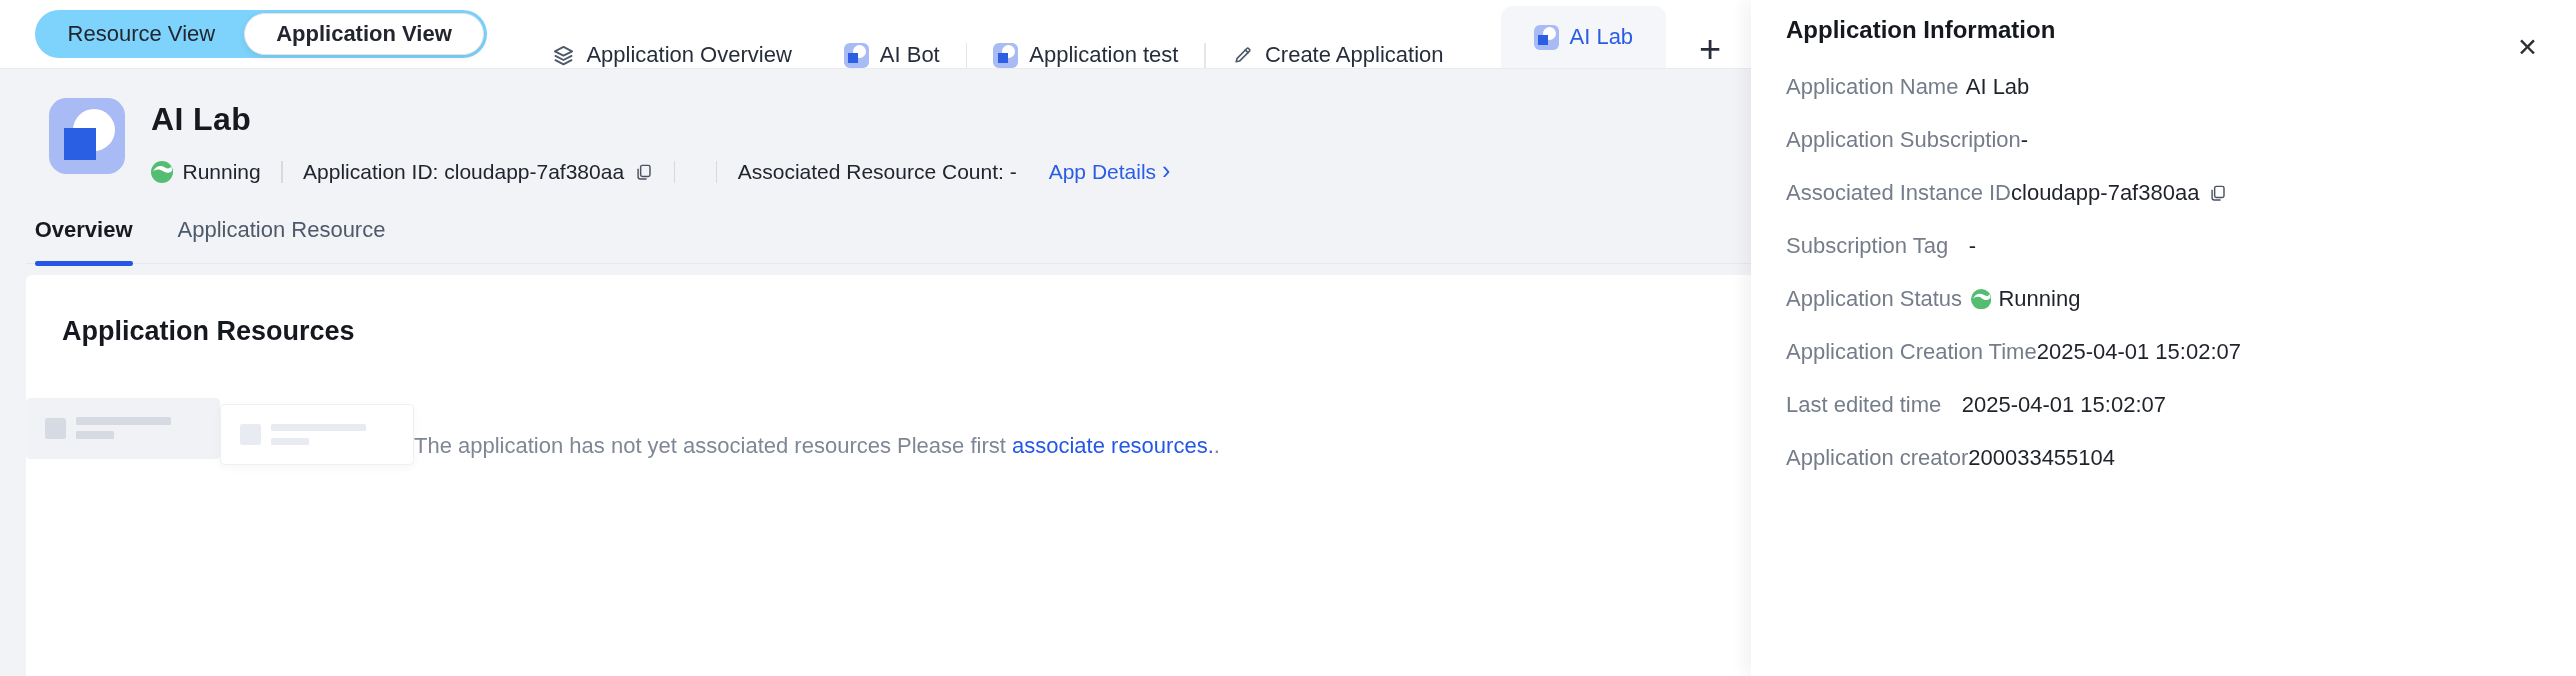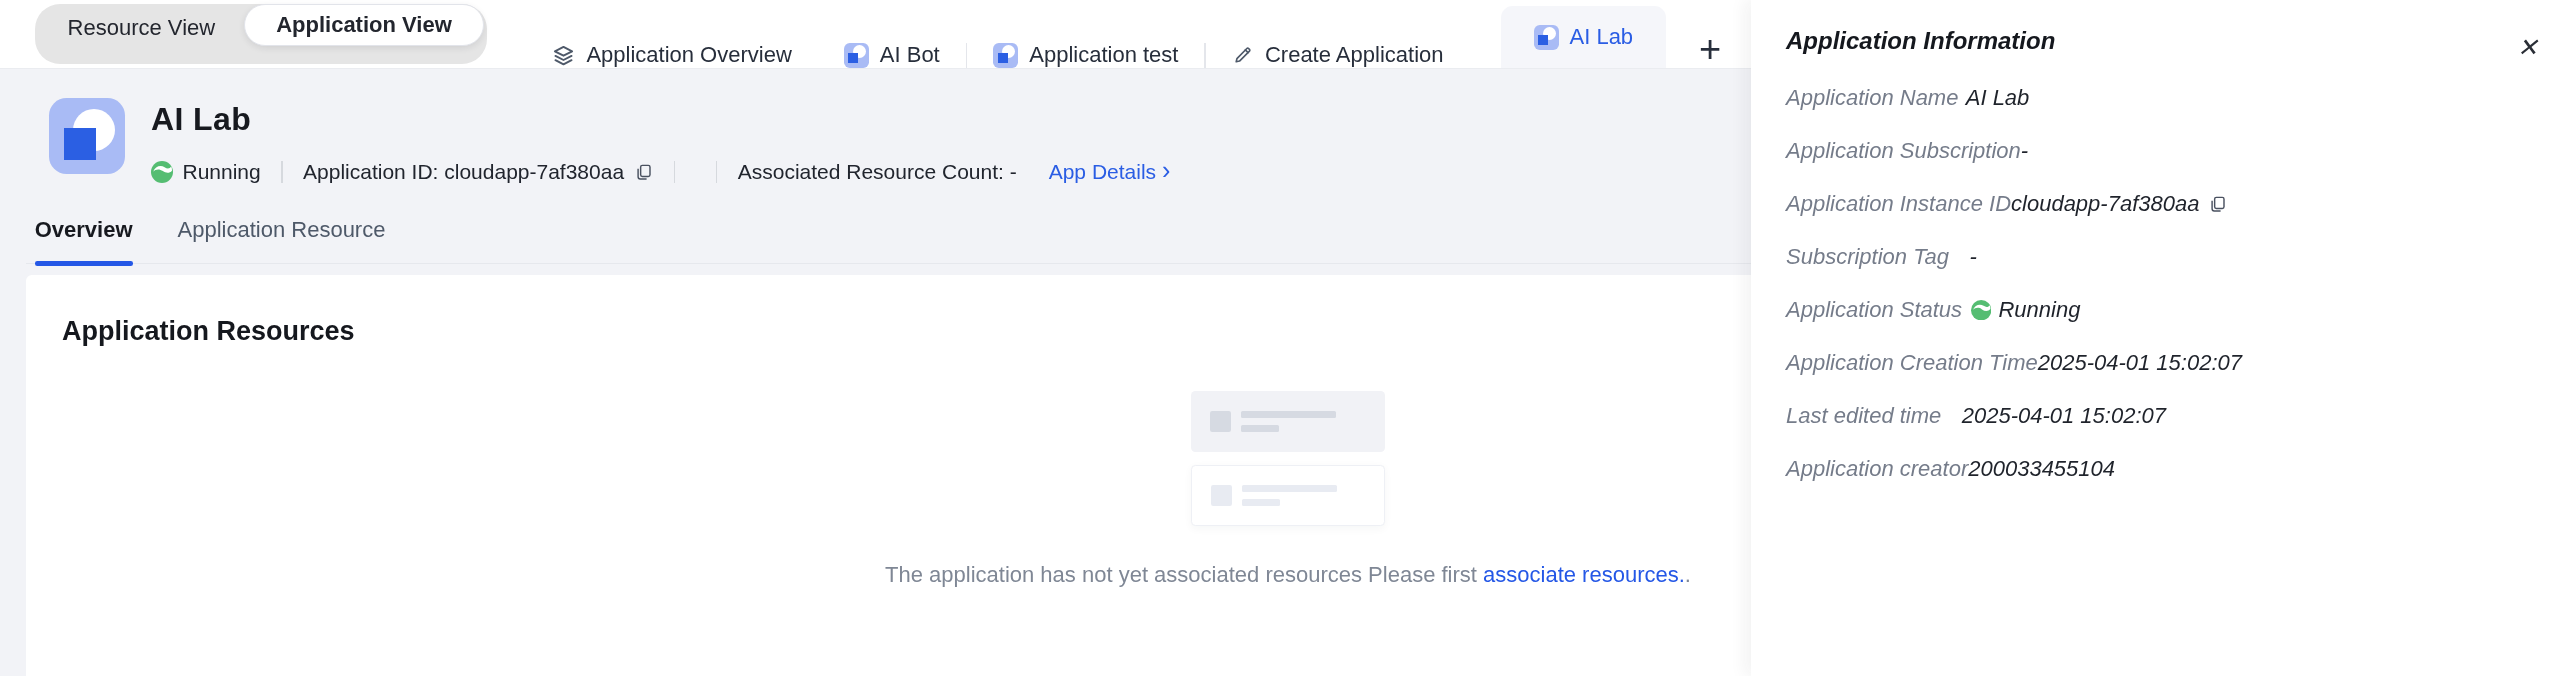--- a/index.html
+++ b/index.html
@@ -9,22 +9,22 @@
     background:#ffffff; position:relative; color:#1d2129;
   }
 
   
   .topbar {
     position:absolute; top:0; left:0; right:0; height:69px;
     background:#fff; border-bottom:1.5px solid #eaecf0;
     display:flex; align-items:center; padding-left:35px; z-index:1;
   }
   .seg {
-    background:#e5e5e5; border-radius:25px; height:60px;
-    display:flex; padding:0 3.6px; flex:none;
+    background:#7dd3fc; border-radius:25px; height:48px;
+    display:flex; align-items:center; padding:0 3.6px; flex:none;
   }
   .seg-btn { font-size:22px; color:#23262e; padding:0 29px; height:48px;
     display:flex; align-items:center; cursor:pointer; }
   .seg-btn.active {
     background:#fff; border:1.5px solid #e2e4ea; border-radius:21px;
     height:42px; padding:0 31px; font-weight:700;
     box-shadow:0 2.2px 6.5px rgba(35,40,50,.10);
   }
   .tb-tabs { display:flex; align-items:flex-end; margin-left:65px; height:100%; }
   .tb-tab { display:flex; align-items:center; gap:11px; font-size:22px;
@@ -72,39 +72,39 @@
   .ct-tab { position:relative; font-size:22px; color:#4e5969; padding-bottom:20.4px; cursor:pointer; }
   .ct-tab.active { color:#17191f; font-weight:700; }
   .ct-tab.active::after { content:""; position:absolute; left:0; right:0; bottom:-2.2px;
     height:4.4px; background:#2457e6; border-radius:2.2px; }
 
   
   .content-card { position:absolute; top:206px; left:26px; right:26px; bottom:0;
     background:#fff; border-radius:5.8px 5.8px 0 0; }
   .card-heading { margin:41px 0 0 36px; font-size:27px; font-weight:700; color:#15181e; }
   .empty-wrap { position:absolute; top:116px; left:0; right:0;
-    display:flex; flex-direction:column; align-items:center; }
+    display:flex; flex-direction:row; align-items:center; }
   .ph-card { width:194px; height:61px; border-radius:4.4px; display:flex;
     align-items:center; padding:0 19px; gap:10.2px; }
   .ph-card.gray { background:#f1f2f6; }
   .ph-card.white { background:#fff; border:1.5px solid #eef0f5; margin-top:13px;
     box-shadow:0 2.9px 8.7px rgba(30,40,60,.04); }
   .ph-sq { width:21px; height:21px; border-radius:2.2px; flex:none; }
   .ph-lines { display:flex; flex-direction:column; gap:6.5px; }
   .ph-bar { height:7.3px; border-radius:1.5px; }
   .ph-bar.long { width:95px; } .ph-bar.short { width:38px; }
   .gray .ph-sq, .gray .ph-bar { background:#d6dae2; }
   .white .ph-sq, .white .ph-bar { background:#e8ebf2; }
   .empty-text { margin-top:36px; font-size:22px; color:#7f8795; }
   .empty-text a { color:#2457e6; text-decoration:none; cursor:pointer; }
 
   
   .panel { position:absolute; top:0; left:1751px; right:0; bottom:0;
     background:#fff; z-index:5; box-shadow:-5.8px 0 16px rgba(29,33,41,.06);
-    padding:27px 35px;font-style:italic; }
+    padding:16px 35px; }
   .panel-title { font-size:24px; font-weight:700; color:#15181e; }
   .panel-close { position:absolute; top:35px; right:38px; font-size:25px;
     color:#2a2e36; cursor:pointer; line-height:1; }
   .panel-rows { margin-top:32px; }
   .info-row { display:flex; align-items:center; font-size:22px; height:22px; margin-bottom:31px; }
   .info-label { color:#757c8a; }
   .info-value { color:#1f232b; }
   .gap-none { margin-left:0; } .gap-sm { margin-left:7.3px; } .gap-md { margin-left:20.4px; }
   .row-status-dot { margin-left:8.7px; display:flex; }
   .row-copy { margin-left:7.3px; display:flex; cursor:pointer; }
@@ -249,21 +249,21 @@
     <span class="info-value gap-sm">AI Lab</span>
 
   </div>
       <div class="info-row">
     <span class="info-label">Application Subscription</span>
 
     <span class="info-value gap-none">-</span>
 
   </div>
       <div class="info-row">
-    <span class="info-label">Application Instance ID</span>
+    <span class="info-label">Associated Instance ID</span>
 
     <span class="info-value gap-none">cloudapp-7af380aa</span>
     <span class="row-copy">
       <svg width="20.4" height="20.4" viewBox="0 0 24 24" fill="none" stroke="#4a5160" stroke-width="1.7" stroke-linejoin="round">
         <rect x="9" y="4" width="11" height="13" rx="2"></rect>
         <path d="M6 8 v9.5 a2.5 2.5 0 0 0 2.5 2.5 H16"></path>
       </svg>
     </span>
   </div>
       <div class="info-row">

